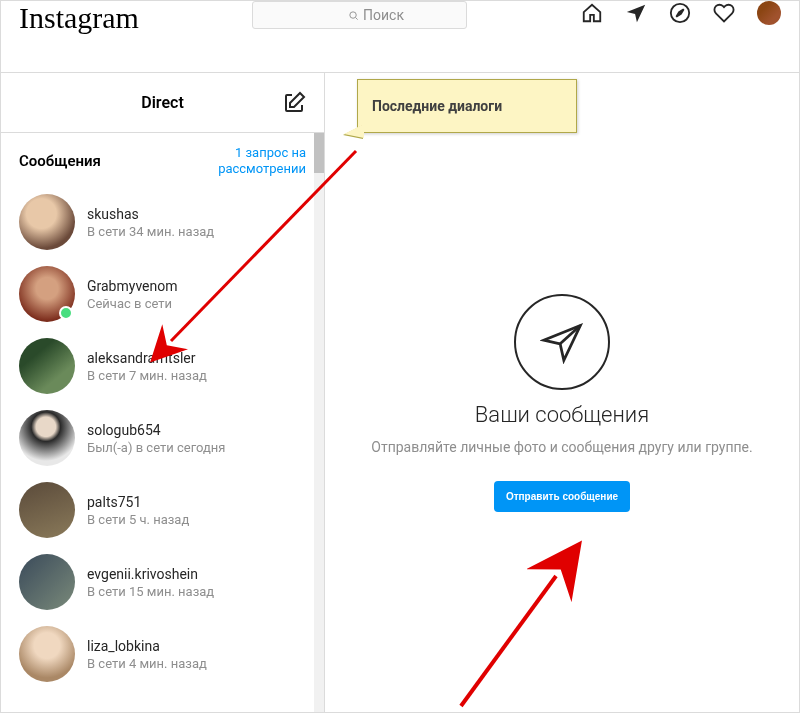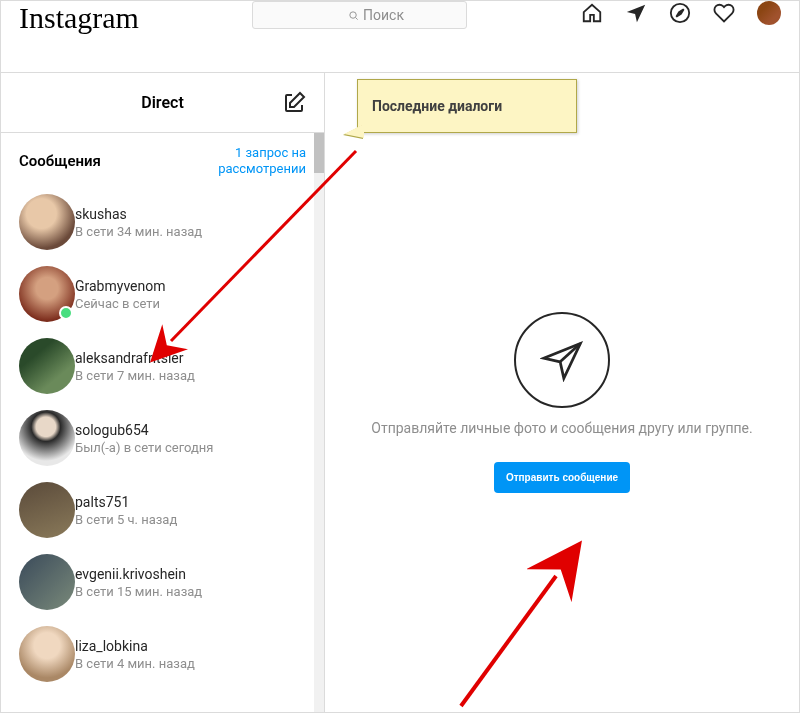--- a/index.html
+++ b/index.html
@@ -101,20 +101,21 @@
     line-height: 1.2;
     cursor: pointer;
   }
   .conv-list {
     flex: 1;
     overflow-y: auto;
   }
   .conv-item {
     display: flex;
     align-items: center;
+    gap: 12px;
     padding: 8px 18px;
     cursor: pointer;
   }
   .conv-avatar {
     width: 56px; height: 56px; border-radius: 50%;
     flex-shrink: 0;
     position: relative;
     background: #ccc;
   }
   .online-dot {
@@ -319,20 +320,21 @@
     </div>
   </div>
 
   <div class="content">
     <div class="big-circle">
       <svg width="44" height="44" viewBox="0 0 24 24" fill="none" stroke="#262626" stroke-width="1.5">
           <path d="M22 3 L2 11 L11 13 L13 22 Z"></path>
           <line x1="11" y1="13" x2="22" y2="3"></line>
         </svg>
     </div>
+    <div class="content-title">Ваши сообщения</div>
     <div class="content-sub">Отправляйте личные фото и сообщения другу или группе.</div>
     <button class="send-btn">Отправить сообщение</button>
   </div>
 </div>
 
 <div class="callout">
   <span>Последние диалоги</span>
   <div class="callout-tail"></div>
 </div>
 

